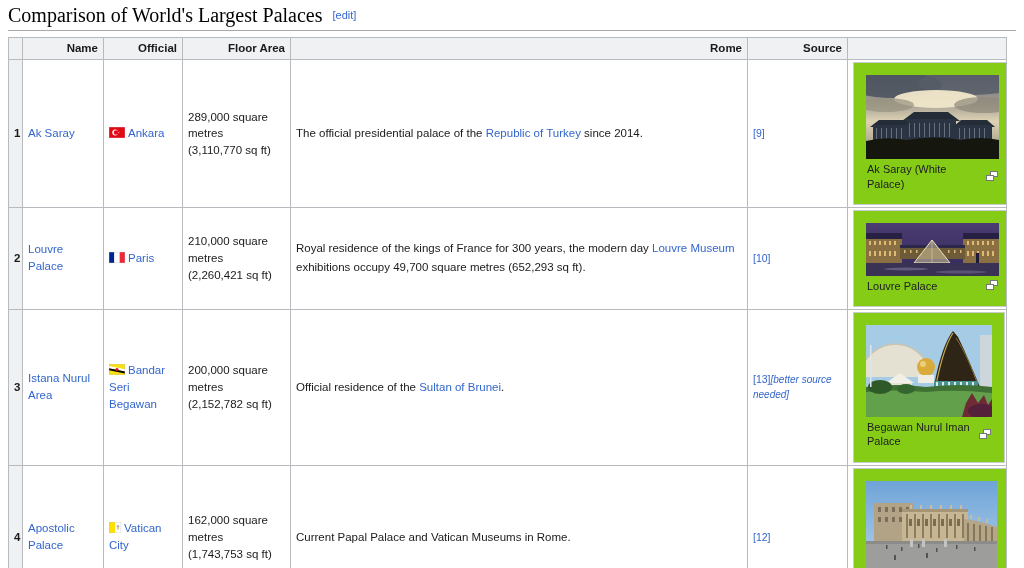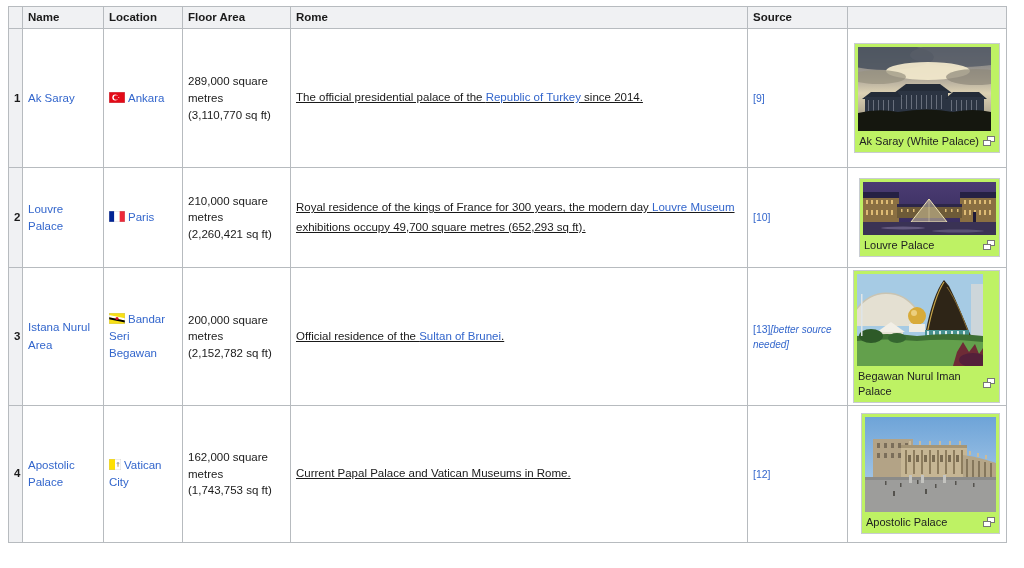--- a/index.html
+++ b/index.html
@@ -25,72 +25,73 @@
   table.palaces {
     border-collapse:collapse; table-layout:fixed;
     width:998px; margin-top:6px;
     font-size:11.5px; line-height:1.5;
   }
   table.palaces th, table.palaces td {
     border:1px solid #b7bbbf; vertical-align:middle;
     padding:2px 5px; overflow:hidden;
   }
   thead th {
-    background:#f0f1f3; font-weight:bold; text-align:left;
+    background:#f0f1f3; font-weight:bold; text-align:right;
     font-size:11.5px; padding:3px 2px; height:15px;
   }
   th.rank-cell {
     background:#f0f1f3; font-weight:bold; text-align:center;
     padding:2px 1px; font-size:11.5px;
   }
   td.name-cell, td.loc-cell { padding:2px 3px 2px 5px; }
   td.loc-cell { padding-left:3px;margin-top:20px; }
   .flag {
     display:inline-block; vertical-align:-1px; margin-right:3px;
     line-height:0;
   }
   td.floor-cell { padding:2px 4px 2px 6px; line-height:1.45;margin-left:18px; }
-  td.notes-cell { padding:2px 5px; line-height:1.7;text-decoration:underline; }
+  td.notes-cell { padding:2px 5px; line-height:1.7; }
   td.source-cell { font-size:10.5px; padding:2px 3px; line-height:1.4; }
   .bsn { font-style:italic; font-size:10px; }
   td.image-cell { padding:3px; }
   .thumb {
-    border:1px solid #c8ccd1; background:#bef264;
-    padding:3px; width:-moz-fit-content; width:fit-content;
+    border:1px solid #c8ccd1; background:#84cc16;
+    padding:12px; width:-moz-fit-content; width:fit-content;
     margin-left:auto; margin-right:1px;
   }
   .thumb svg.photo { display:block; }
   .thumbcap {
     display:flex; align-items:center; justify-content:space-between;
     gap:4px; font-size:11px; color:#202122; padding:3px 1px 1px 1px;
     line-height:1.3;
   }
   .enlarge { flex:0 0 auto; line-height:0; cursor:pointer; }
 </style>
 </head>
 <body>
 
 <div class="content">
 
+  <h2 class="page-title"><span>Comparison of World's Largest Palaces</span><a class="editsection">[edit]</a></h2>
 
   <table class="palaces">
     <colgroup>
       <col style="width:14px">
         <col style="width:81px">
         <col style="width:79px">
       <col style="width:108px">
         <col style="width:457px">
         <col style="width:100px">
       <col style="width:159px">
     </colgroup>
     <thead>
       <tr>
         <th></th>
         <th>Name</th>
-        <th>Location</th>
+        <th>Official</th>
         <th>Floor Area</th>
         <th>Rome</th>
         <th>Source</th>
         <th></th>
       </tr>
     </thead>
     <tbody>
 
       <tr style="height:139px">
         <th class="rank-cell">1</th>

